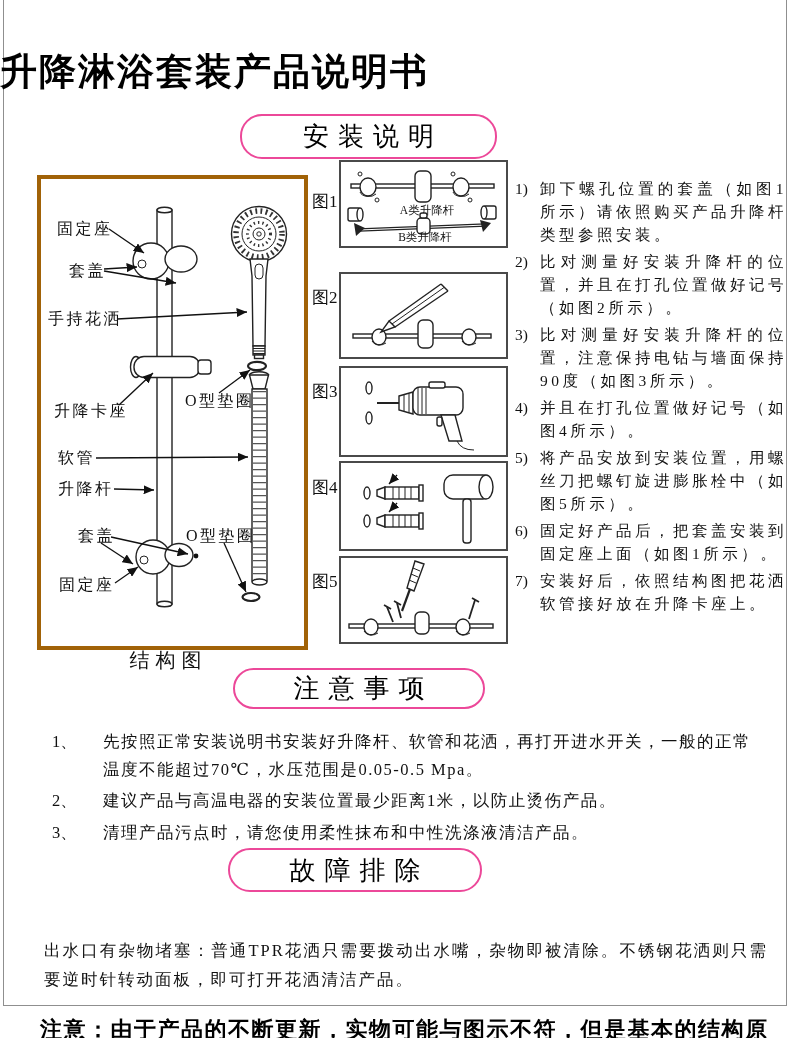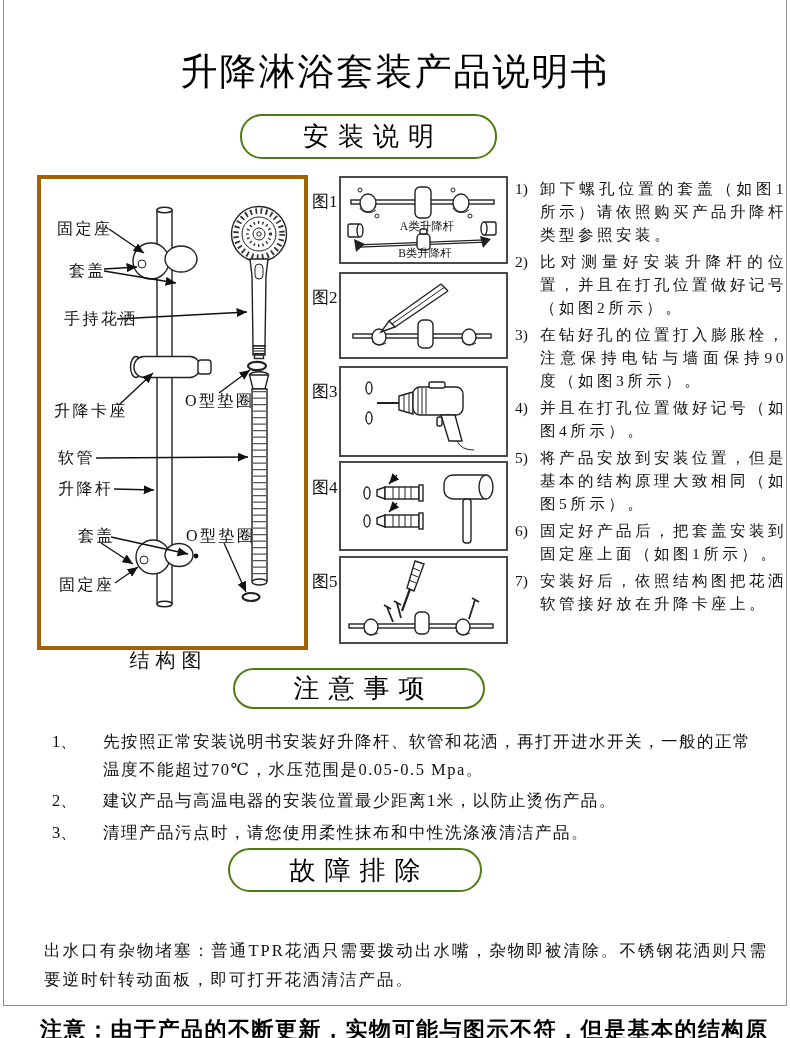--- a/index.html
+++ b/index.html
@@ -6,27 +6,27 @@
   body{
     width:790px;height:1038px;position:relative;overflow:hidden;
     background:#ffffff;color:#111;
     font-family:"Liberation Serif","DejaVu Serif",serif;
   }
   .sheet-frame{
     position:absolute;left:3px;top:-6px;width:782px;height:1010px;
     border:1px solid #8f8f8f;pointer-events:none;
   }
   .page-title{
-    position:absolute;left:0;top:22px;width:790px;text-align:center;
+    position:absolute;left:0;top:22px;width:790px;text-align:left;
     font-family:"Liberation Sans","DejaVu Sans",sans-serif;
-    font-weight:normal;font-size:37px;letter-spacing:2px;color:#000;
+    font-weight:bold;font-size:37px;letter-spacing:2px;color:#000;
   }
   .pill{
     position:absolute;display:flex;align-items:center;justify-content:center;
-    border:2px solid #4d7c0f;border-radius:22px;background:#fff;
+    border:2px solid #ec4899;border-radius:22px;background:#fff;
     font-family:"Liberation Sans","DejaVu Sans",sans-serif;
     font-size:26px;letter-spacing:9px;text-indent:9px;color:#000;
   }
   #pill-install{left:240px;top:114px;width:253px;height:41px;}
   #pill-notice{left:233px;top:668px;width:248px;height:37px;}
   #pill-trouble{left:228px;top:848px;width:250px;height:40px;}
 
   .diagram-box{
     position:absolute;left:37px;top:175px;width:263px;height:467px;
     border:4px solid #a16207;background:#fff;
@@ -155,33 +155,33 @@
       <line class="arrow" x1="73" y1="310" x2="113" y2="311" marker-end="url(#ah)"></line>
       <line class="arrow" x1="60" y1="364" x2="92" y2="385" marker-end="url(#ah)"></line>
       <line class="arrow" x1="70" y1="358" x2="147" y2="375" marker-end="url(#ah)"></line>
       <line class="arrow" x1="74" y1="404" x2="97" y2="388" marker-end="url(#ah)"></line>
       <line class="arrow" x1="178" y1="214" x2="209" y2="191" marker-end="url(#ah)"></line>
       <line class="arrow" x1="183" y1="364" x2="205" y2="413" marker-end="url(#ah)"></line>
     </g>
   </svg>
   <span class="dlabel" style="left:16px;top:40px">固定座</span>
   <span class="dlabel" style="left:28px;top:82px">套盖</span>
-  <span class="dlabel" style="left:23px;top:130px">手持花洒</span>
+  <span class="dlabel" style="left:7px;top:130px">手持花洒</span>
   <span class="dlabel" style="left:13px;top:222px">升降卡座</span>
   <span class="dlabel" style="left:17px;top:269px">软管</span>
   <span class="dlabel" style="left:17px;top:300px">升降杆</span>
   <span class="dlabel" style="left:37px;top:347px">套盖</span>
   <span class="dlabel" style="left:18px;top:396px">固定座</span>
   <span class="dlabel" style="left:144px;top:212px">O型垫圈</span>
   <span class="dlabel" style="left:145px;top:347px">O型垫圈</span>
 </div>
 <div class="diagram-caption">结构图</div>
 
 <div class="fig-label" style="top:178px">图1</div>
-<div class="fig-box" style="top:176px;height:84px">
+<div class="fig-box" style="top:160px;height:84px">
   <svg width="161" height="80" viewBox="0 0 161 80">
     <rect class="wh" x="10" y="22" width="143" height="4"></rect>
     <ellipse class="wh" cx="27" cy="25" rx="8" ry="9"></ellipse>
     <path class="thin" d="M19,30 a9,6 0 0 0 16,2"></path>
     <circle class="thin" cx="19" cy="12" r="2"></circle>
     <circle class="thin" cx="36" cy="38" r="2"></circle>
     <ellipse class="wh" cx="120" cy="25" rx="8" ry="9"></ellipse>
     <path class="thin" d="M112,30 a9,6 0 0 0 16,2"></path>
     <circle class="thin" cx="112" cy="12" r="2"></circle>
     <circle class="thin" cx="129" cy="38" r="2"></circle>
@@ -302,29 +302,29 @@
   <div class="step">
       <span class="num">1)</span>
       <span class="txt">卸下螺孔位置的套盖（如图1所示）请依照购买产品升降杆类型参照安装。</span>
     </div>
   <div class="step">
       <span class="num">2)</span>
       <span class="txt">比对测量好安装升降杆的位置，并且在打孔位置做好记号（如图2所示）。</span>
     </div>
   <div class="step">
       <span class="num">3)</span>
-      <span class="txt">在钻好孔的位置打入膨胀栓，注意保持电钻与墙面保持90度（如图3所示）。</span>
+      <span class="txt">比对测量好安装升降杆的位置，注意保持电钻与墙面保持90度（如图3所示）。</span>
     </div>
   <div class="step">
       <span class="num">4)</span>
       <span class="txt">并且在打孔位置做好记号（如图4所示）。</span>
     </div>
   <div class="step">
       <span class="num">5)</span>
-      <span class="txt">将产品安放到安装位置，但是基本的结构原理大致相同（如图5所示）。</span>
+      <span class="txt">将产品安放到安装位置，用螺丝刀把螺钉旋进膨胀栓中（如图5所示）。</span>
     </div>
   <div class="step">
       <span class="num">6)</span>
       <span class="txt">固定好产品后，把套盖安装到固定座上面（如图1所示）。</span>
     </div>
   <div class="step">
       <span class="num">7)</span>
       <span class="txt">安装好后，依照结构图把花洒软管接好放在升降卡座上。</span>
     </div>
 </div>

